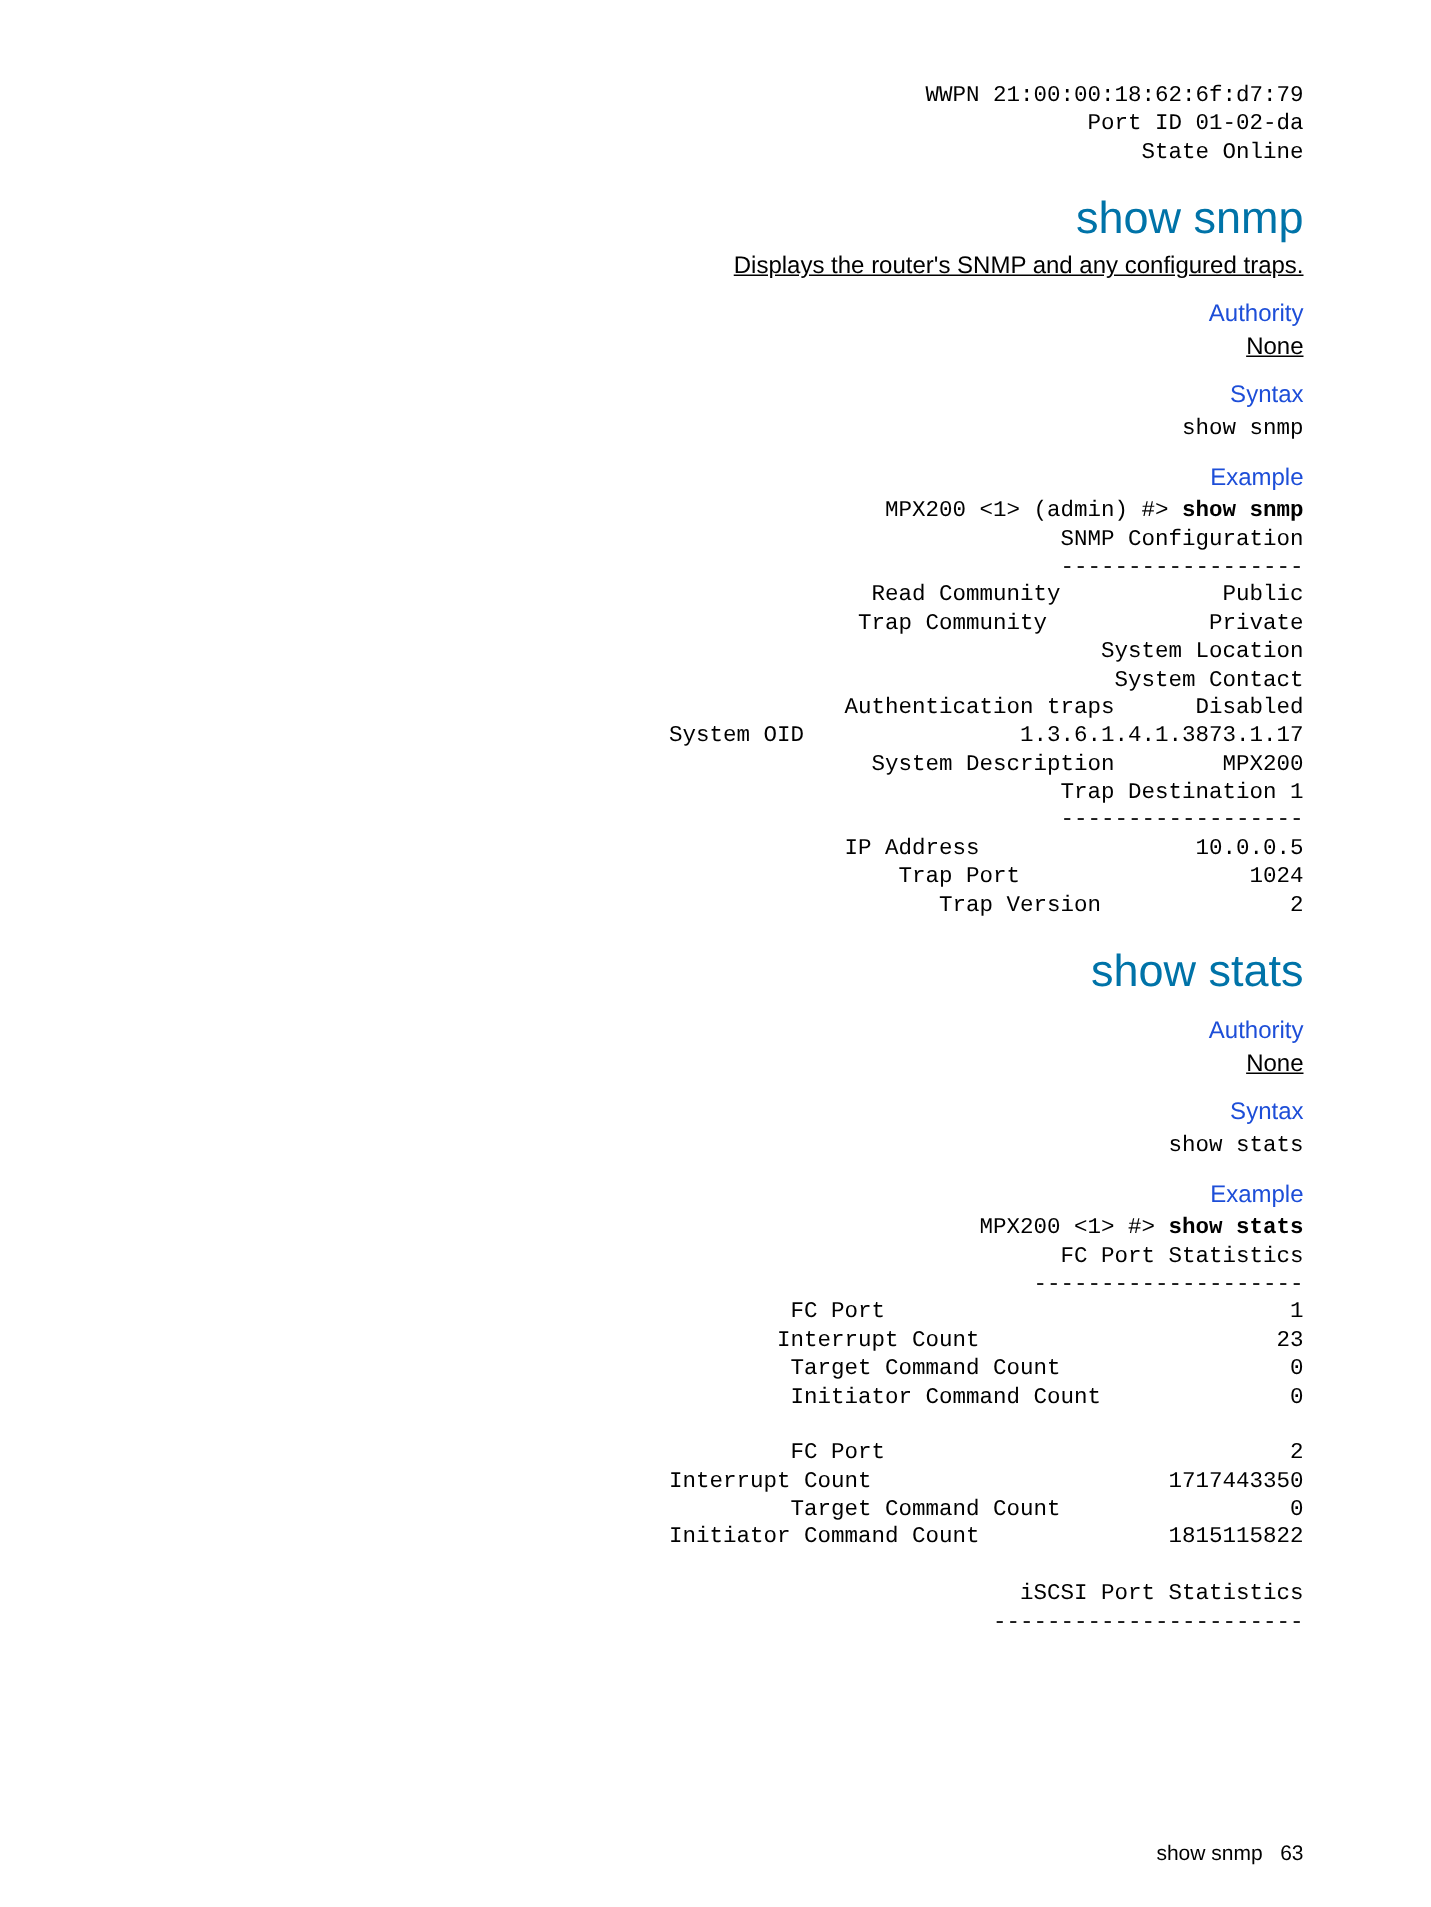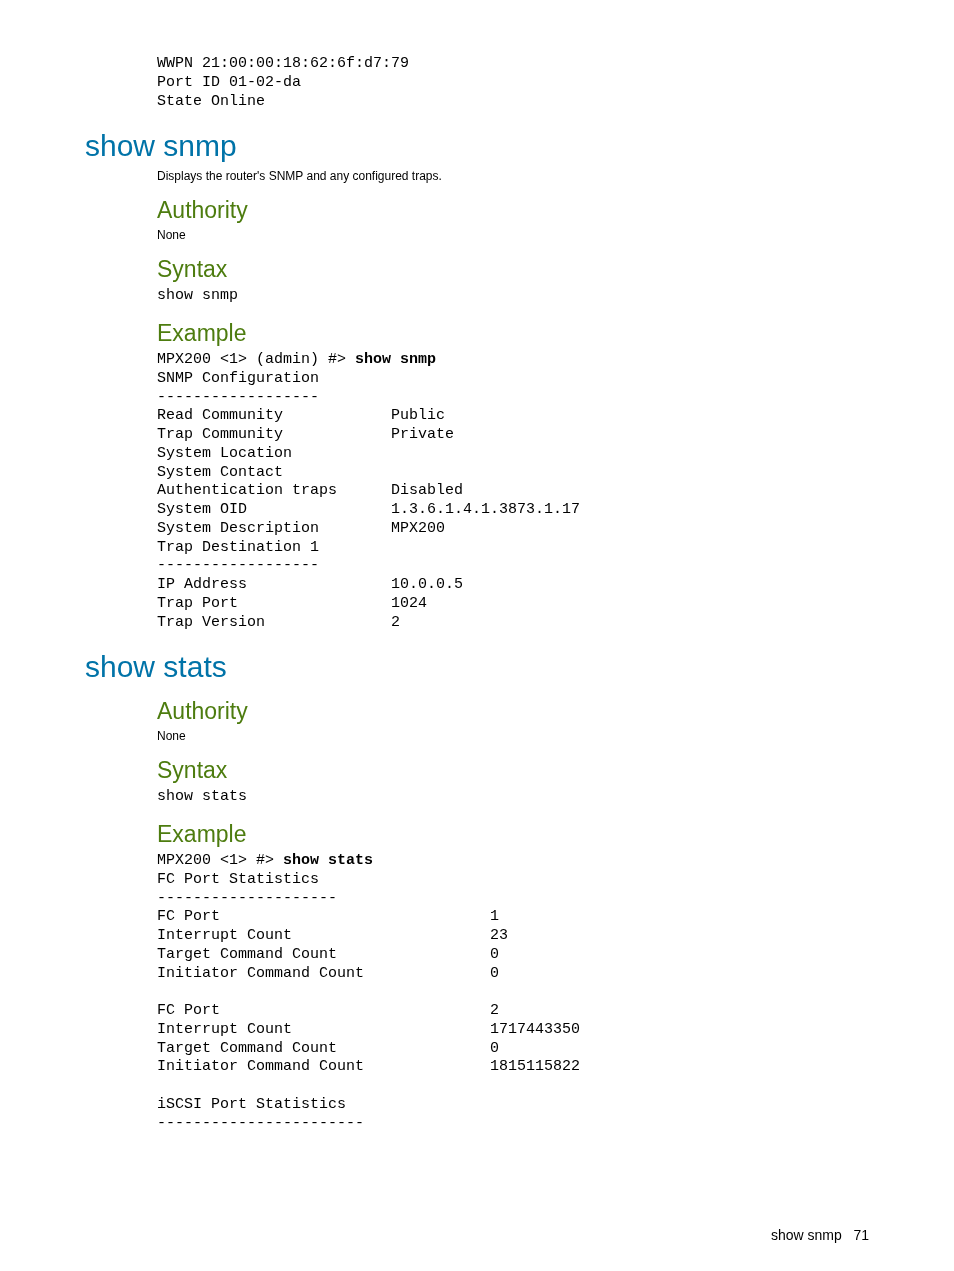--- a/index.html
+++ b/index.html
@@ -8,47 +8,49 @@
     width: 954px;
     height: 1271px;
     background: #fff;
     font-family: Arial, Helvetica, sans-serif;
     color: #000;
     position: relative;
   }
   .page {
     padding: 55px 85px 0 85px;
     box-sizing: border-box;
+    text-align: right;
   }
   .mono {
     font-family: "Courier New", Courier, monospace;
     font-size: 15px;
     line-height: 1.25;
     white-space: pre;
     margin: 0;
   }
   .indent { margin-left: 72px; }
   h1.cmd {
     font-family: Arial, Helvetica, sans-serif;
     font-weight: normal;
     color: #0073a8;
     font-size: 30px;
     margin: 18px 0 6px 0;
   }
   h2.sub {
     font-family: Arial, Helvetica, sans-serif;
     font-weight: normal;
-    color: #4d7c0f;
-    font-size: 23px;
+    color: #1d4ed8;
+    font-size: 16px;
     margin: 14px 0 4px 0;
   }
   p.body {
     font-family: Arial, Helvetica, sans-serif;
-    font-size: 12px;
+    font-size: 16px;
     margin: 2px 0 6px 0;
+    text-decoration: underline;
   }
   .footer {
     position: absolute;
     bottom: 28px;
     right: 85px;
     font-family: Arial, Helvetica, sans-serif;
     font-size: 14px;
   }
   .bold { font-weight: bold; }
 </style>
@@ -112,14 +114,14 @@
 Target Command Count                 0
 Initiator Command Count              1815115822
 
 iSCSI Port Statistics
 -----------------------</span></pre>
   </div>
 
 </div>
 
 <div class="footer">
-  <span>show snmp</span>&nbsp;&nbsp;&nbsp;<span>71</span>
+  <span>show snmp</span>&nbsp;&nbsp;&nbsp;<span>63</span>
 </div>
 
 </body></html>

